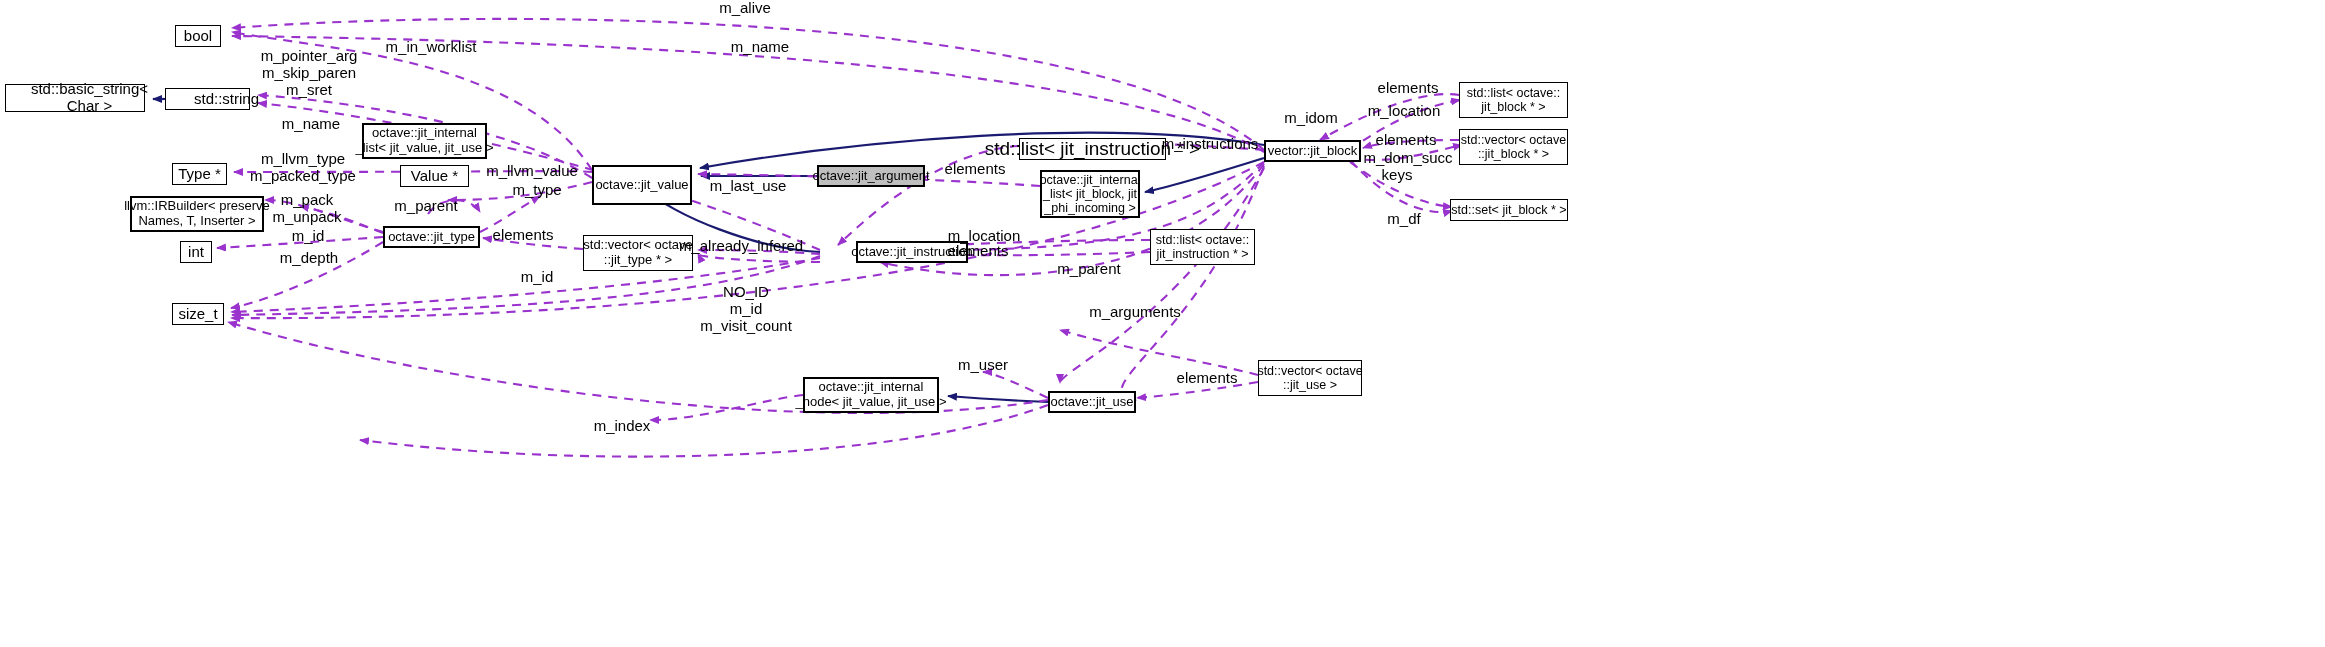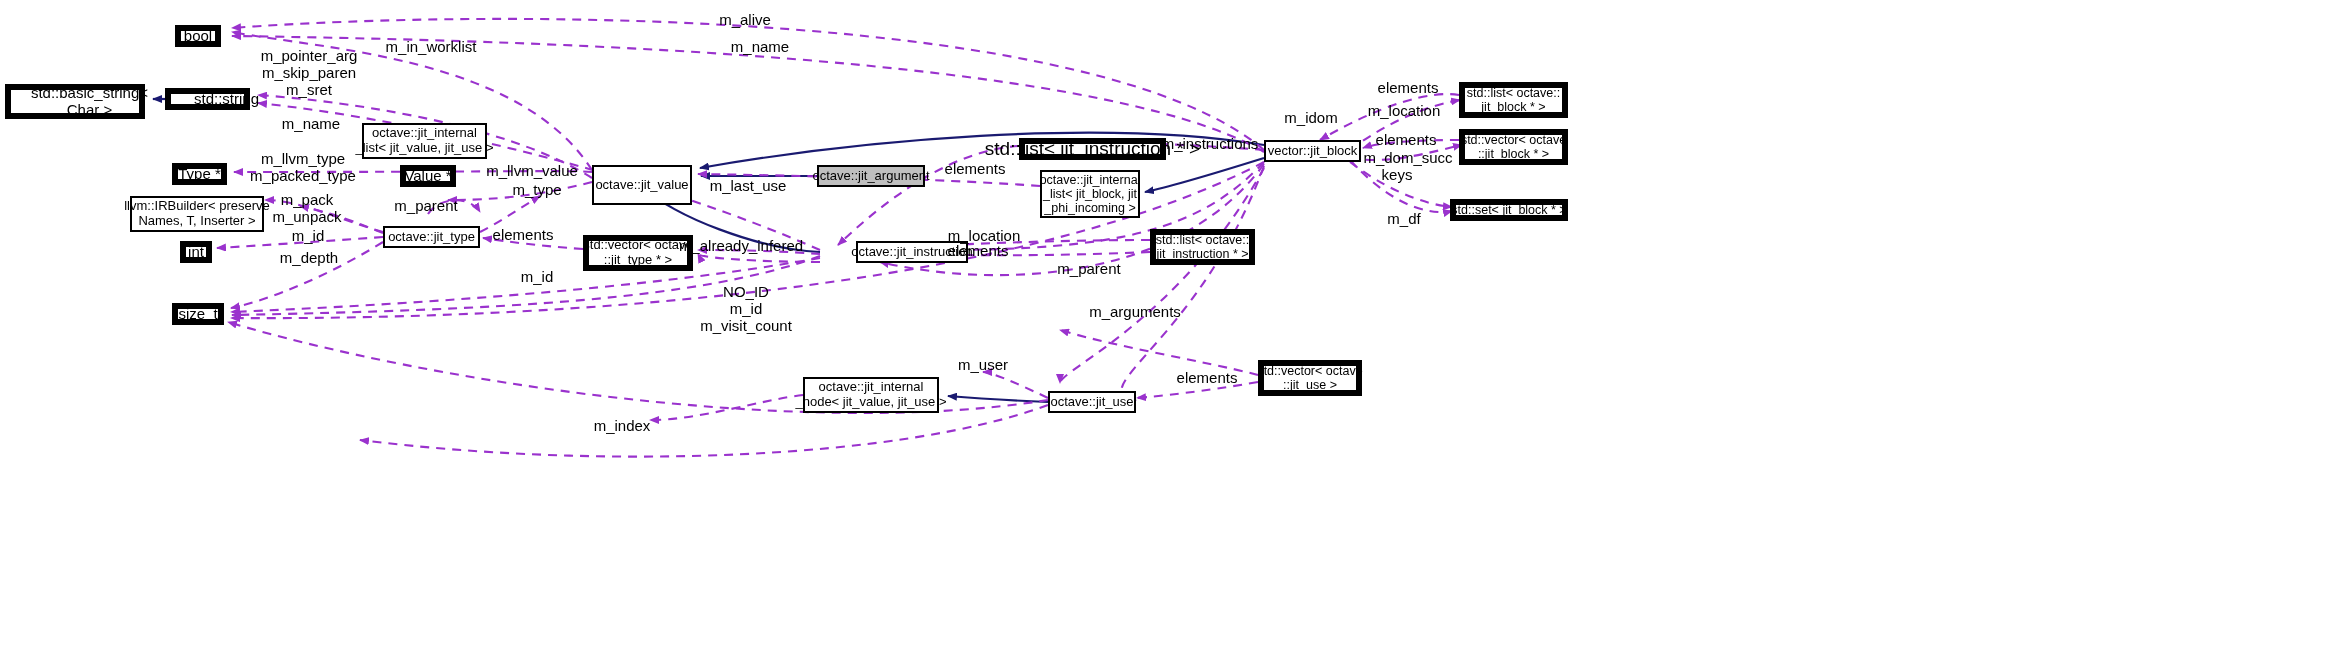--- a/index.html
+++ b/index.html
@@ -24,21 +24,21 @@
   }
   .node {
     position: absolute;
     box-sizing: border-box;
     display: flex;
     align-items: center;
     justify-content: center;
     text-align: center;
     line-height: 1.12;
     background: #ffffff;
-    border: 6px solid #000000;
+    border: 1px solid #000000;
     color: #000000;
     font-size: 15px;
     white-space: pre;
     z-index: 5;
   }
   .node.primary {
     border: 2px solid #000000;
   }
   .node.highlight {
     border: 2px solid #000000;
@@ -116,32 +116,32 @@
       <path d="M803,395 C760,400 700,420 650,420"></path>
       <path d="M1048,405 C900,460 600,470 360,440"></path>
       <path d="M820,256 C700,300 500,310 232,315"></path>
       <path d="M1048,398 C1010,380 990,372 983,372"></path>
       <path d="M383,233 C360,224 340,215 300,206"></path>
       <path d="M480,232 C500,222 520,208 540,196"></path>
       <path d="M1264,168 C1180,320 1060,370 1060,383"></path>
     </g>
   </svg>
 
-  <div class="node" style="left:5px;top:84px;width:140px;height:35px;padding-left:29px;"><span>std::basic_string&lt;
+  <div class="node" style="left:5px;top:84px;width:140px;height:28px;padding-left:29px;"><span>std::basic_string&lt;
 Char &gt;</span></div>
   <div class="node" style="left:175px;top:25px;width:46px;height:22px;"><span>bool</span></div>
   <div class="node" style="left:165px;top:88px;width:85px;height:22px;padding-left:38px;"><span>std::string</span></div>
   <div class="node" style="left:172px;top:163px;width:55px;height:22px;"><span>Type *</span></div>
   <div class="node primary" style="left:130px;top:196px;width:134px;height:36px;font-size:13px;"><span>llvm::IRBuilder&lt; preserve
 Names, T, Inserter &gt;</span></div>
   <div class="node" style="left:180px;top:241px;width:32px;height:22px;"><span>int</span></div>
   <div class="node" style="left:172px;top:303px;width:52px;height:22px;"><span>size_t</span></div>
   <div class="node primary" style="left:362px;top:123px;width:125px;height:36px;font-size:13px;"><span>octave::jit_internal
 _list&lt; jit_value, jit_use &gt;</span></div>
-  <div class="node" style="left:400px;top:165px;width:56px;height:22px;"><span>Value *</span></div>
+  <div class="node" style="left:400px;top:165px;width:69px;height:22px;"><span>Value *</span></div>
   <div class="node primary" style="left:383px;top:226px;width:97px;height:22px;font-size:13px;"><span>octave::jit_type</span></div>
   <div class="node" style="left:583px;top:235px;width:110px;height:36px;font-size:13px;"><span>std::vector&lt; octave
 ::jit_type * &gt;</span></div>
   <div class="node primary" style="left:592px;top:165px;width:100px;height:40px;font-size:13px;"><span>octave::jit_value</span></div>
   <div class="node highlight" style="left:817px;top:165px;width:108px;height:22px;font-size:13px;"><span>octave::jit_argument</span></div>
   <div class="node primary" style="left:820px;top:241px;width:112px;height:22px;font-size:13px;margin-left:36px;"><span>octave::jit_instruction</span></div>
   <div class="node" style="left:1019px;top:138px;width:147px;height:22px;font-size:19px;"><span>std::list&lt; jit_instruction * &gt;</span></div>
   <div class="node primary" style="left:1040px;top:170px;width:100px;height:48px;font-size:12.5px;"><span>octave::jit_internal
 _list&lt; jit_block, jit
 _phi_incoming &gt;</span></div>
@@ -152,21 +152,21 @@
 jit_block * &gt;</span></div>
   <div class="node" style="left:1459px;top:129px;width:109px;height:36px;font-size:12.5px;"><span>std::vector&lt; octave
 ::jit_block * &gt;</span></div>
   <div class="node" style="left:1450px;top:199px;width:118px;height:22px;font-size:12.5px;"><span>std::set&lt; jit_block * &gt;</span></div>
   <div class="node primary" style="left:803px;top:377px;width:136px;height:36px;font-size:13px;"><span>octave::jit_internal
 _node&lt; jit_value, jit_use &gt;</span></div>
   <div class="node primary" style="left:1048px;top:391px;width:88px;height:22px;font-size:13px;"><span>octave::jit_use</span></div>
   <div class="node" style="left:1258px;top:360px;width:104px;height:36px;font-size:12.5px;"><span>std::vector&lt; octave
 ::jit_use &gt;</span></div>
 
-  <div class="edge-label" style="left:745px;top:8px;margin-top:12px;"><span>m_alive</span></div>
+  <div class="edge-label" style="left:745px;top:8px;"><span>m_alive</span></div>
   <div class="edge-label" style="left:431px;top:47px;"><span>m_in_worklist</span></div>
   <div class="edge-label" style="left:760px;top:47px;"><span>m_name</span></div>
   <div class="edge-label" style="left:309px;top:73px;"><span>m_pointer_arg
 m_skip_paren
 m_sret</span></div>
   <div class="edge-label" style="left:311px;top:124px;"><span>m_name</span></div>
   <div class="edge-label" style="left:303px;top:168px;"><span>m_llvm_type
 m_packed_type</span></div>
   <div class="edge-label" style="left:532px;top:171px;"><span>m_llvm_value</span></div>
   <div class="edge-label" style="left:537px;top:190px;"><span>m_type</span></div>

